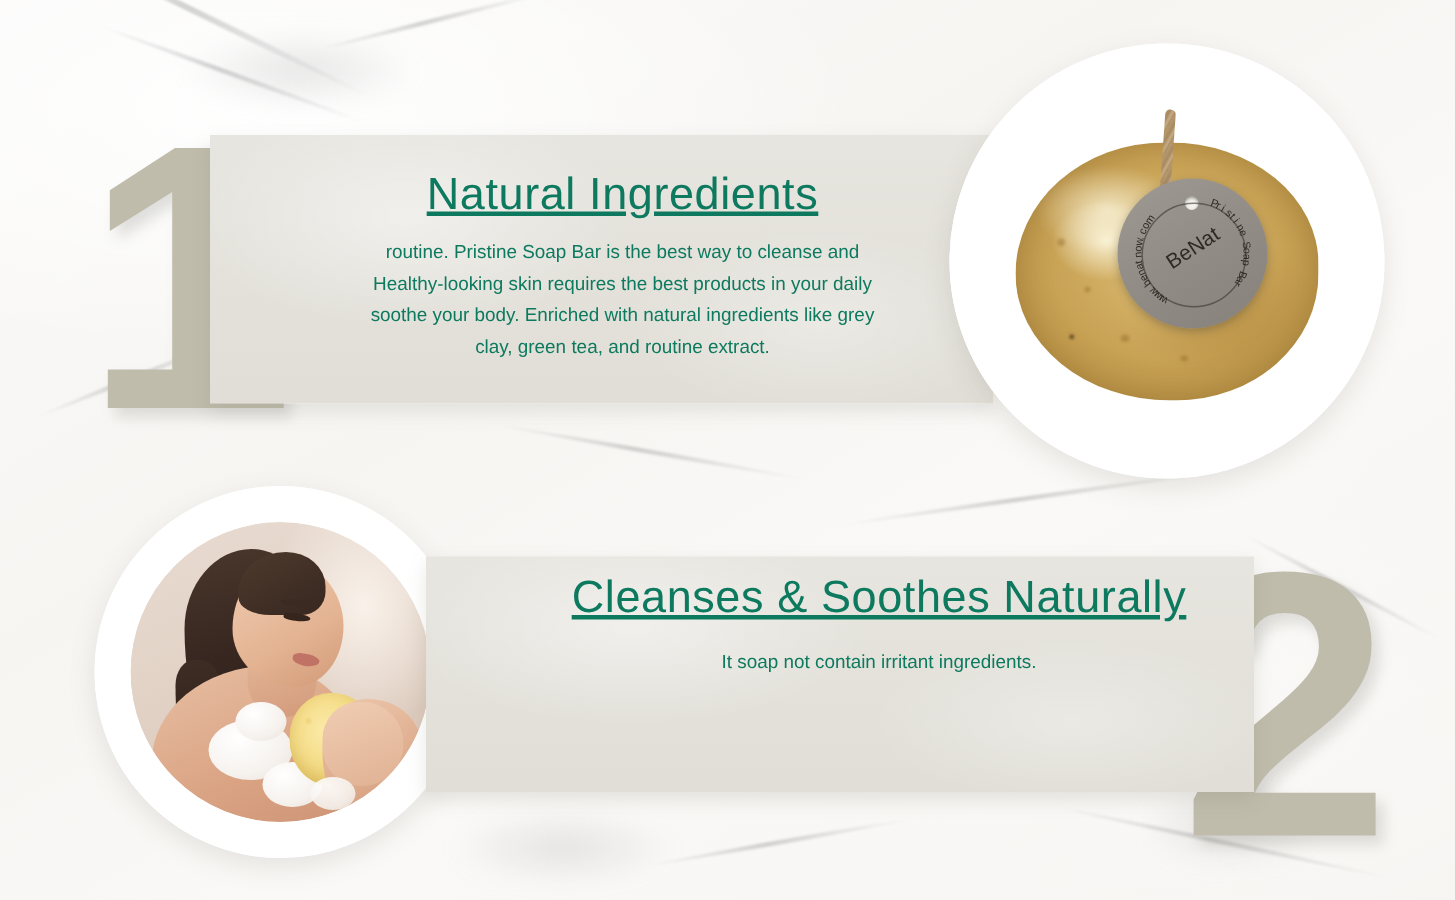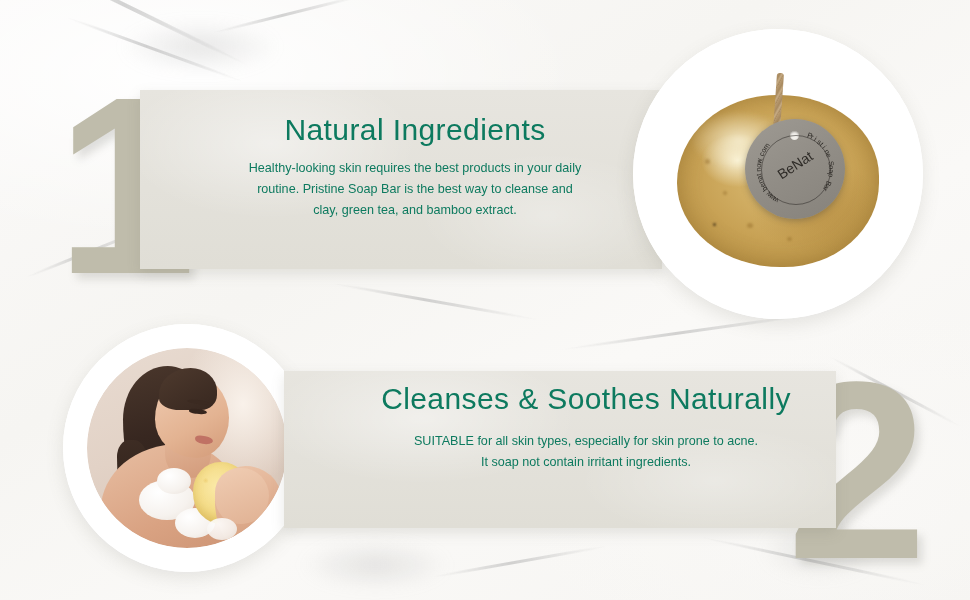--- a/index.html
+++ b/index.html
@@ -115,20 +115,21 @@
     top: 2px;
     width: 520px;
   }
 
   .heading {
     font-family: "Liberation Sans", sans-serif;
     font-weight: 400;
     color: #0d7a5f;
     letter-spacing: 0.4px;
     margin: 0;
+    text-decoration: underline;
   }
 
   #heading-1 {
     font-size: 30px;
     line-height: 40px;
     padding-top: 12px;
   }
 
   #heading-2 {
     font-size: 30px;
@@ -490,23 +491,24 @@
     <div class="vein-soft" style="left:120px; top:20px; width:160px; height:54px;"></div>
   </div>
 
   <div class="step-number" id="step-number-1">1</div>
 
   <div class="banner" id="banner-1">
     <div class="banner-texture"></div>
     <div class="banner-content" id="content-1">
       <h2 class="heading" id="heading-1">Natural Ingredients</h2>
       <p class="body-text" id="body-1">
+        <span class="body-line">routine. Pristine Soap Bar is the best way to cleanse and</span>
         <span class="body-line">Healthy-looking skin requires the best products in your daily</span>
-        <span class="body-line">routine. Pristine Soap Bar is the best way to cleanse and</span>
-        <span class="body-line">clay, green tea, and bamboo extract.</span>
+        <span class="body-line">soothe your body.  Enriched with natural ingredients like grey</span>
+        <span class="body-line">clay, green tea, and routine extract.</span>
       </p>
     </div>
   </div>
 
   <div class="photo-circle" id="photo-circle-soap">
     <div class="photo-inner" id="photo-inner-soap">
       <div class="soap-bar">
         <div class="soap-sheen"></div>
         <div class="soap-speckle" style="left:28px; top:64px; width:5px; height:5px;"></div>
         <div class="soap-speckle" style="left:46px; top:96px; width:4px; height:4px;"></div>
@@ -585,19 +587,18 @@
   </div>
   <div class="ring" id="ring-woman"></div>
 
   <div class="step-number" id="step-number-2">2</div>
 
   <div class="banner" id="banner-2">
     <div class="banner-texture"></div>
     <div class="banner-content" id="content-2">
       <h2 class="heading" id="heading-2">Cleanses &amp; Soothes Naturally</h2>
       <p class="body-text" id="body-2">
-        <span class="body-line">SUITABLE for all skin types, especially for skin prone to acne.</span>
         <span class="body-line">It soap not contain irritant ingredients.</span>
       </p>
     </div>
   </div>
 
 </div>
 
 </body></html>

